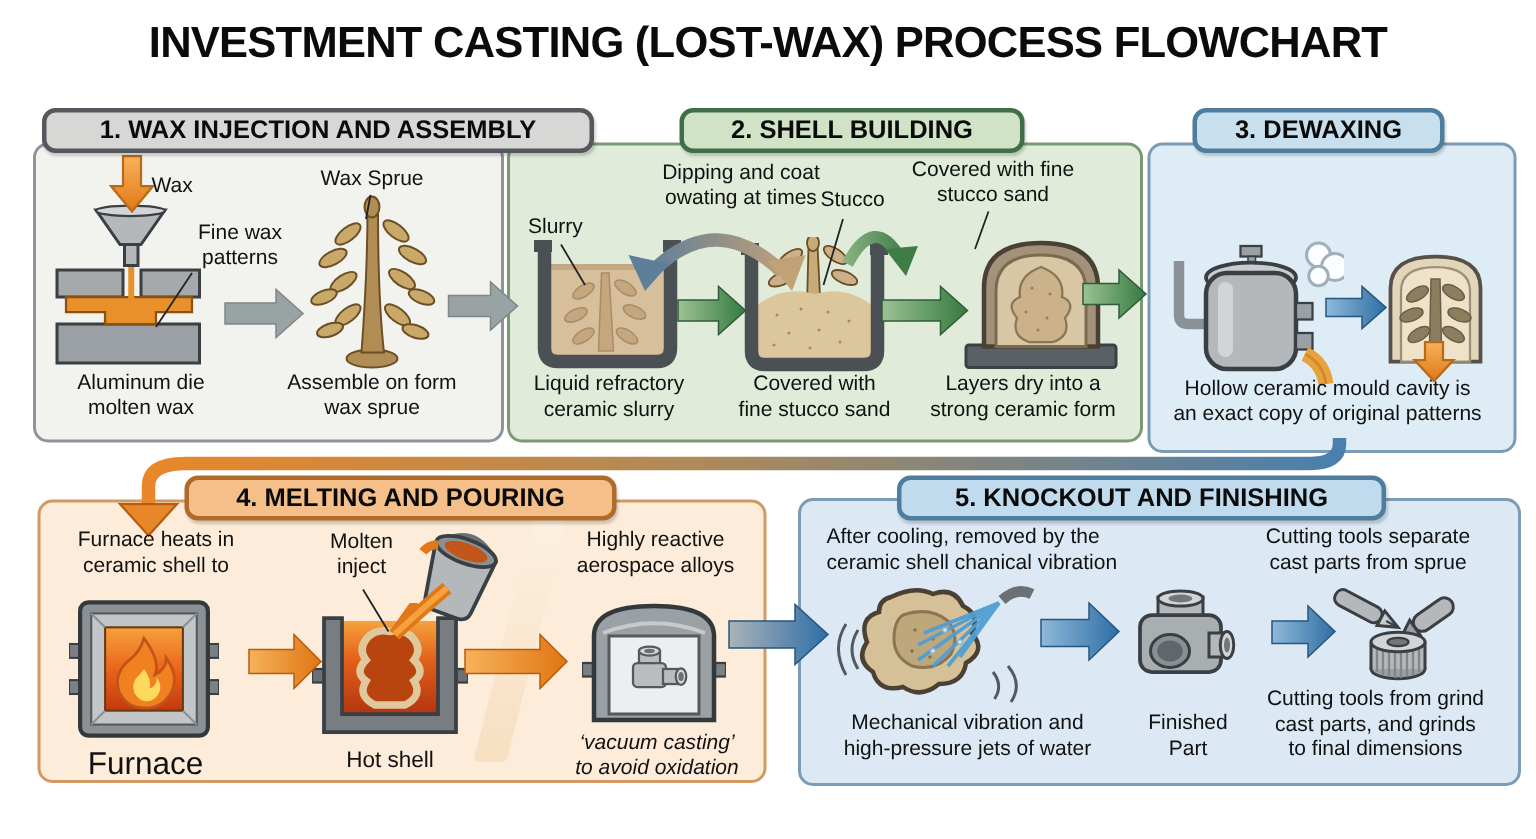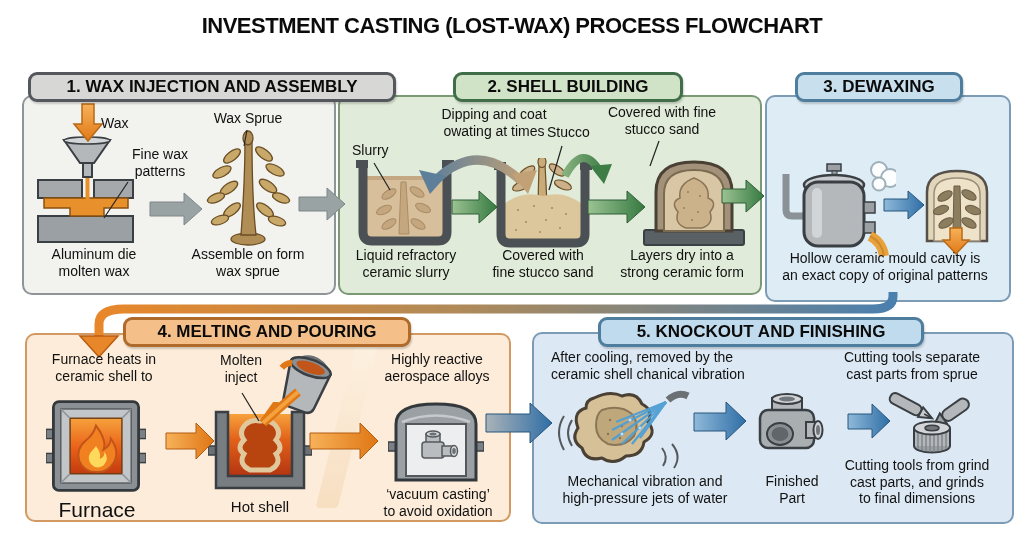--- a/index.html
+++ b/index.html
@@ -1,21 +1,21 @@
 <!DOCTYPE html>
 <html><head>
 <meta charset="utf-8">
 <style>
   html,body{margin:0;padding:0;background:#fff;}
   #page{position:relative;width:1024px;height:559px;background:#fff;overflow:hidden;
         font-family:"Liberation Sans",sans-serif;color:#111;}
   .t{white-space:pre-line;font-size:14px;line-height:1.18;}
   .ctr{text-align:center;}
   #title{position:absolute;left:0;top:13px;width:1024px;text-align:center;
-         font-size:22px;font-weight:bold;letter-spacing:-0.5px;color:#0b0b0b;}
+         font-size:29px;font-weight:bold;letter-spacing:-0.5px;color:#0b0b0b;}
   .secbox{position:absolute;border-radius:10px;z-index:1;}
   #s1-box{left:22px;top:95px;width:310px;height:196px;background:#f2f2ef;border:2px solid #8f9498;}
   #s2-box{left:338px;top:95px;width:420px;height:196px;background:#e0ebd9;border:2px solid #7a9a74;}
   #s3-box{left:765px;top:95px;width:242px;height:203px;background:#ddecf5;border:2px solid #7b9cb4;}
   #s4-box{left:25px;top:333px;width:482px;height:185px;background:#fcecd9;border:2px solid #d29a62;}
   #s5-box{left:532px;top:332px;width:478px;height:188px;background:#dce9f4;border:2px solid #7b9cb4;}
   .hdr{position:absolute;height:24px;border-radius:9px;z-index:6;text-align:center;
        font-size:17px;font-weight:bold;line-height:24px;color:#0b0b0b;box-shadow:1px 2px 2px rgba(0,0,0,.18);}
   #h1{left:28px;top:72px;width:362px;background:#d7d8d6;border:3px solid #54585c;}
   #h2{left:453px;top:72px;width:224px;background:#d0e3c6;border:3px solid #3f6e48;}
@@ -423,21 +423,21 @@
 an exact copy of original patterns</div>
 
   <div class="lbl t ctr" style="left:36px;top:351px;width:136px;">Furnace heats in
 ceramic shell to</div>
   <div class="lbl t ctr" style="left:206px;top:352px;width:70px;">Molten
 inject</div>
   <div class="lbl t ctr" style="left:366px;top:351px;width:142px;">Highly reactive
 aerospace alloys</div>
   <div class="lbl t ctr" style="left:52px;top:498px;width:90px;font-size:21px;">Furnace</div>
   <div class="lbl t ctr" style="left:210px;top:498px;width:100px;font-size:15px;">Hot shell</div>
-  <div class="lbl t ctr" style="left:364px;top:486px;width:148px;">‘vacuum casting’
+  <div class="lbl t ctr" style="left:364px;top:486px;width:148px;font-style:italic;">‘vacuum casting’
 to avoid oxidation</div>
 
   <div class="lbl t" style="left:551px;top:349px;width:212px;">After cooling, removed by the
 ceramic shell chanical vibration</div>
   <div class="lbl t ctr" style="left:830px;top:349px;width:164px;">Cutting tools separate
 cast parts from sprue</div>
   <div class="lbl t ctr" style="left:536px;top:473px;width:218px;">Mechanical vibration and
 high-pressure jets of water</div>
   <div class="lbl t ctr" style="left:754px;top:473px;width:76px;">Finished
 Part</div>

